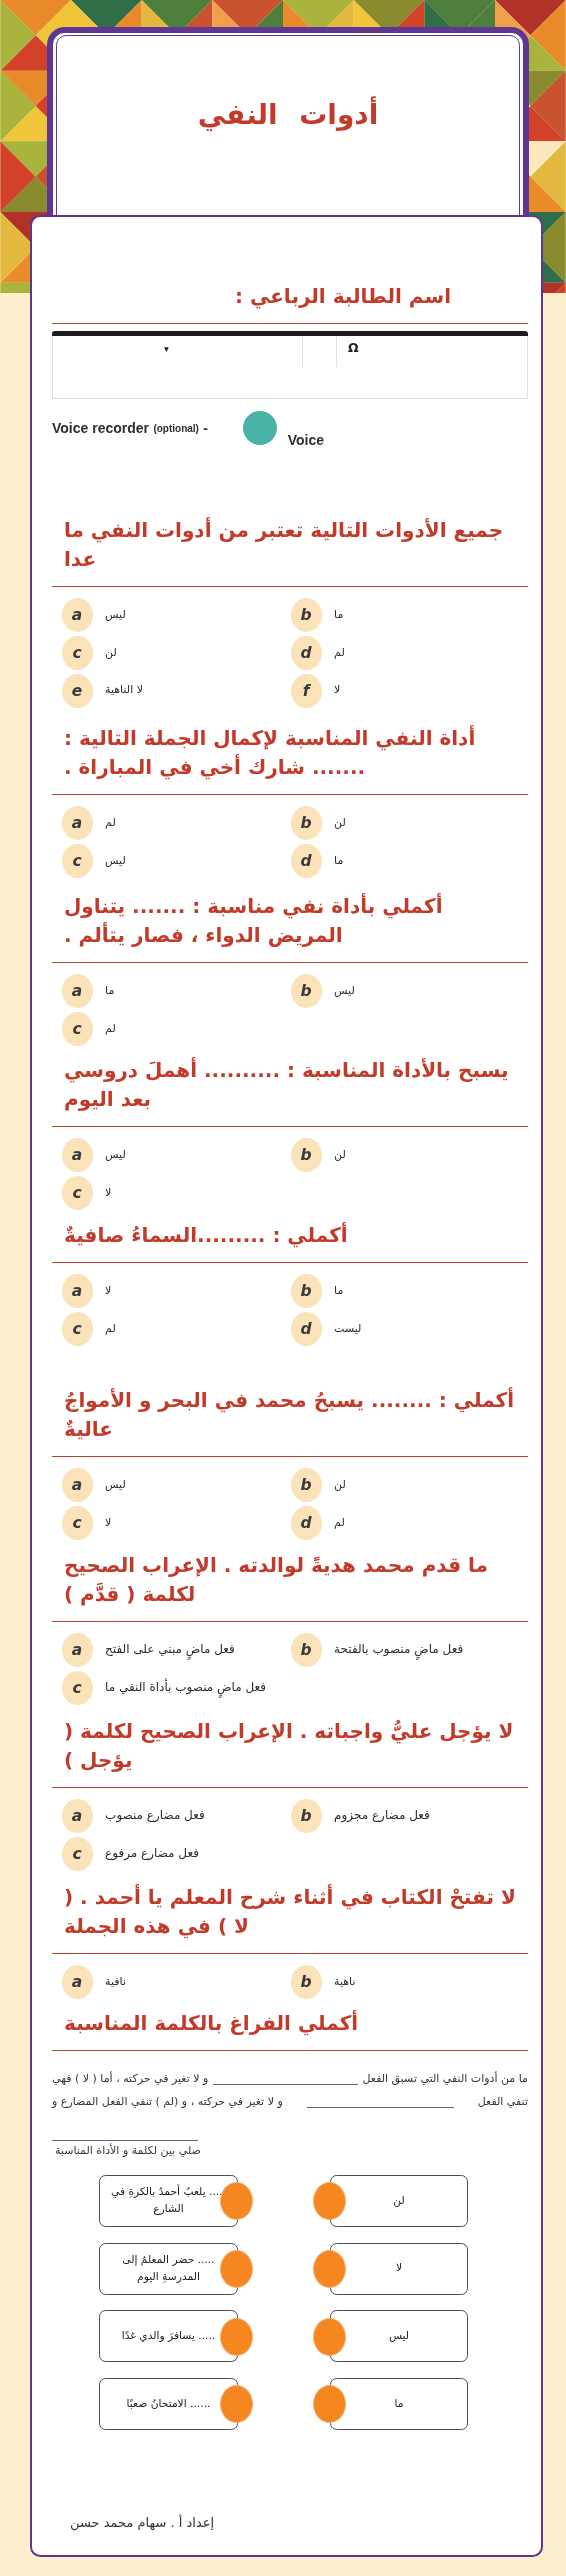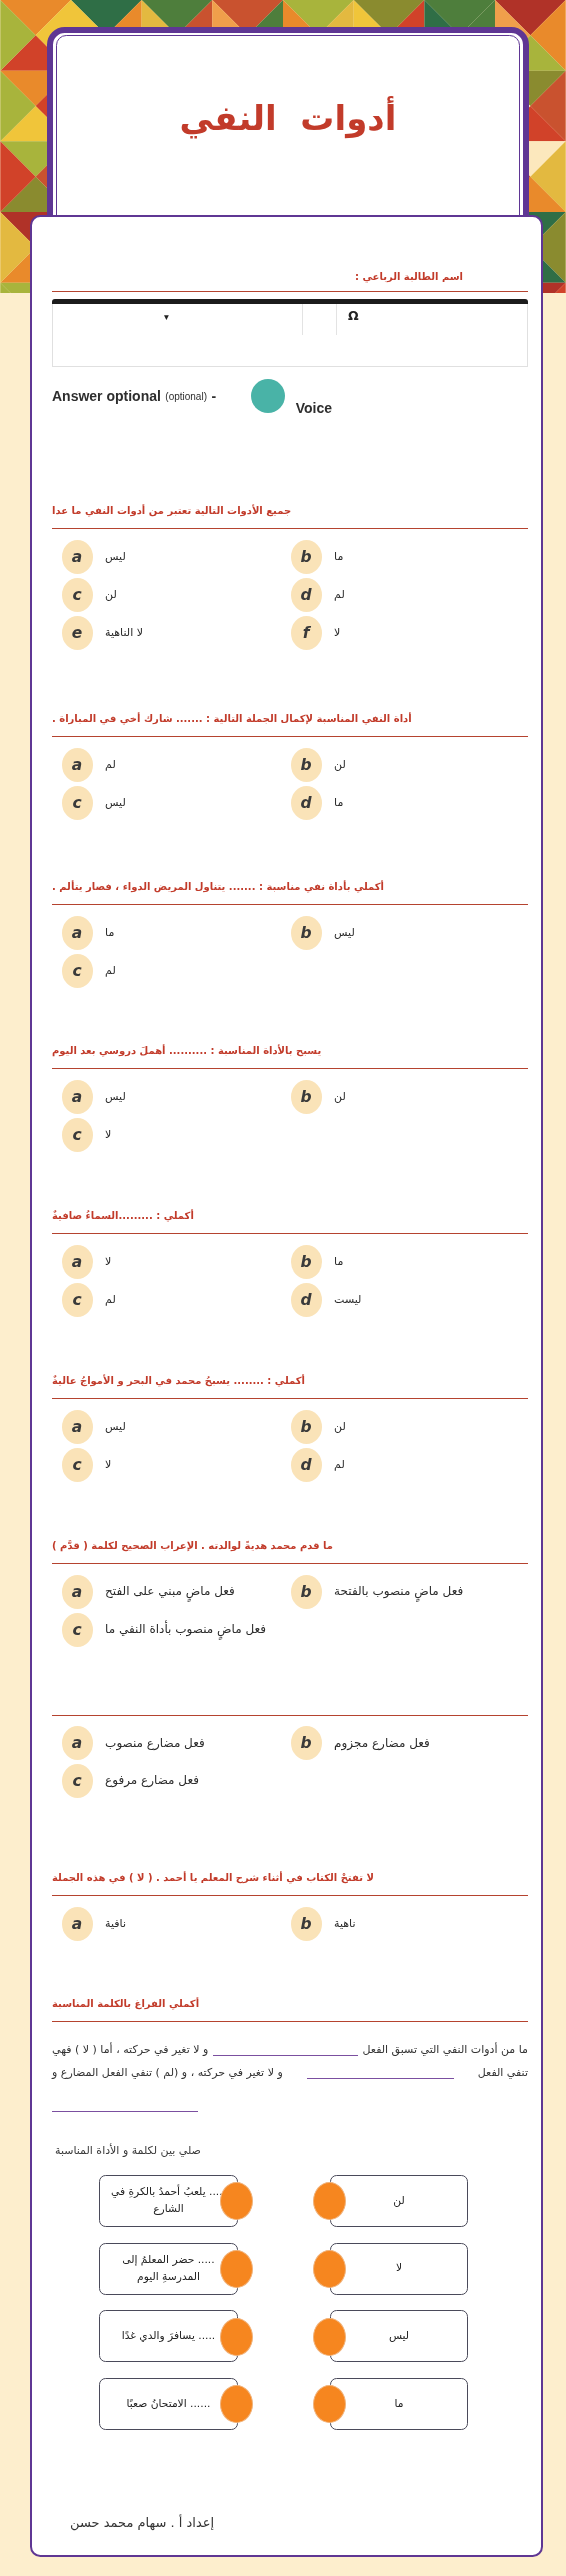--- a/index.html
+++ b/index.html
@@ -11,27 +11,27 @@
   .page{position:relative;width:566px;height:2576px;background:var(--bg);overflow:hidden;}
 
   
   #mosaic{position:absolute;top:0;left:0;z-index:0;}
 
   
   .title-card{position:absolute;left:47px;top:26.5px;width:470px;height:236px;
     background:#fff;border:6.6px solid var(--purple);border-radius:17.7px;z-index:1;}
   .title-card .inner{position:absolute;inset:2.9px;border:1.5px solid var(--purple);border-radius:10.3px;}
   .title-card h1{margin:0;position:absolute;top:65px;left:0;right:0;text-align:center;
-    color:var(--red);font-size:34px;font-weight:700;word-spacing:11.8px;font-family:"DejaVu Sans",sans-serif;}
+    color:var(--red);font-size:28px;font-weight:700;word-spacing:11.8px;font-family:"DejaVu Sans",sans-serif;}
 
   
   .main-card{position:absolute;left:30px;top:215px;width:509px;height:2338px;
     background:#fff;border:2.2px solid var(--purple);border-radius:10.3px;z-index:2;}
   .sec{position:absolute;left:52px;width:476px;z-index:3;}
-  .qh{margin:0;color:var(--red);font-size:10px;font-weight:700;direction:rtl;text-align:left;line-height:1.45;}
+  .qh{margin:12px;color:var(--red);font-size:20px;font-weight:700;direction:rtl;text-align:left;line-height:1.45;}
   .qh.r{text-align:right;padding-right:65px;}
   .qline{height:0;border-top:1.2px solid #b5432f;margin-top:9.6px;}
 
   
   .opts{display:grid;grid-template-columns:229px 1fr;padding-left:9.6px;margin-top:11.8px;row-gap:5.9px;}
   .opt{display:flex;align-items:center;gap:12.5px;height:32px;cursor:pointer;}
   .badge{flex:0 0 auto;width:31px;height:34px;border-radius:50%;background:var(--badge);
     display:flex;align-items:center;justify-content:center;color:#3a3a3a;
     font-size:15.5px;font-weight:700;font-style:italic;font-family:"DejaVu Sans",sans-serif;}
   .olabel{direction:rtl;color:var(--ink);font-size:11px;line-height:1.3;}
@@ -45,21 +45,21 @@
   .vdiv{position:absolute;top:0;width:0.7px;height:31px;background:#e3e3e3;}
   .omega{position:absolute;left:295px;top:4.4px;font-size:12.5px;font-weight:600;color:#222;cursor:pointer;
     font-family:"DejaVu Sans",sans-serif;}
   .answer-input{box-sizing:border-box;display:block;width:100%;height:50px;margin-top:2.2px;
     border:0.7px solid #dcdcdc;border-radius:1.5px;padding:0 13.3px;font-size:14px;color:#333;
     font-family:"Liberation Sans",sans-serif;background:#fff;outline:none;}
   .answer-input::placeholder{color:#9aa0a6;}
   .recorder{display:flex;align-items:center;margin-top:9.6px;color:#2e2e2e;
     font-family:"Liberation Sans",sans-serif;}
   .rec-label{font-size:14px;font-weight:700;}
-  .rec-opt{font-size:10px;font-weight:400;margin-left:4.4px;text-align:right;}
+  .rec-opt{font-size:10px;font-weight:700;margin-left:4.4px;text-align:right;}
   .rec-dash{font-size:14px;font-weight:700;margin:0 7.4px 0 4.4px;}
   .voice-btn{width:34px;height:34px;border-radius:50%;background:var(--teal);margin:0 10.3px 0 28px;cursor:pointer;}
   .rec-voice{font-size:14px;font-weight:700;margin-top:24px;}
 
   
   .fillpara{direction:rtl;margin-top:11px;color:#333;font-size:11px;}
   .fline{display:flex;justify-content:space-between;align-items:flex-end;height:23px;}
   .fline.last{direction:ltr;justify-content:flex-start;margin-top:10.3px;}
   .blank{display:inline-block;height:14.7px;border-bottom:1.2px solid #7b4fa0;cursor:text;}
 
@@ -260,21 +260,21 @@
     <div class="editor">
       <div class="ed-topbar"></div>
       <div class="ed-body">
         <span class="caret">▾</span>
         <span class="vdiv" style="left:249px"></span>
         <span class="vdiv" style="left:283px"></span>
         <span class="omega">Ω</span>
       </div>
     </div>
     <div class="recorder">
-      <span class="rec-label">Answer optional</span>
+      <span class="rec-label">Voice recorder</span>
       <span class="rec-opt">(optional)</span>
       <span class="rec-dash">-</span>
       <span class="voice-btn"></span>
       <span class="rec-voice">Voice</span>
     </div>
   </div>
 
   <div class="sec" style="top:504px">
     <h2 class="qh">جميع الأدوات التالية تعتبر من أدوات النفي ما عدا</h2>
     <div class="qline"></div>
@@ -419,20 +419,21 @@
           <span class="badge">b</span>
           <span class="olabel small">فعل ماضٍ منصوب بالفتحة</span>
         </div>
         <div class="opt">
           <span class="badge">c</span>
           <span class="olabel small">فعل ماضٍ منصوب بأداة النفي ما</span>
         </div>
       </div>
   </div>
   <div class="sec" style="top:1705px">
+    <h2 class="qh">لا يؤجل عليُّ واجباته . الإعراب الصحيح لكلمة ( يؤجل )</h2>
     <div class="qline"></div>
     <div class="opts">
         <div class="opt">
           <span class="badge">a</span>
           <span class="olabel small">فعل مضارع منصوب</span>
         </div>
         <div class="opt">
           <span class="badge">b</span>
           <span class="olabel small">فعل مضارع مجزوم</span>
         </div>

